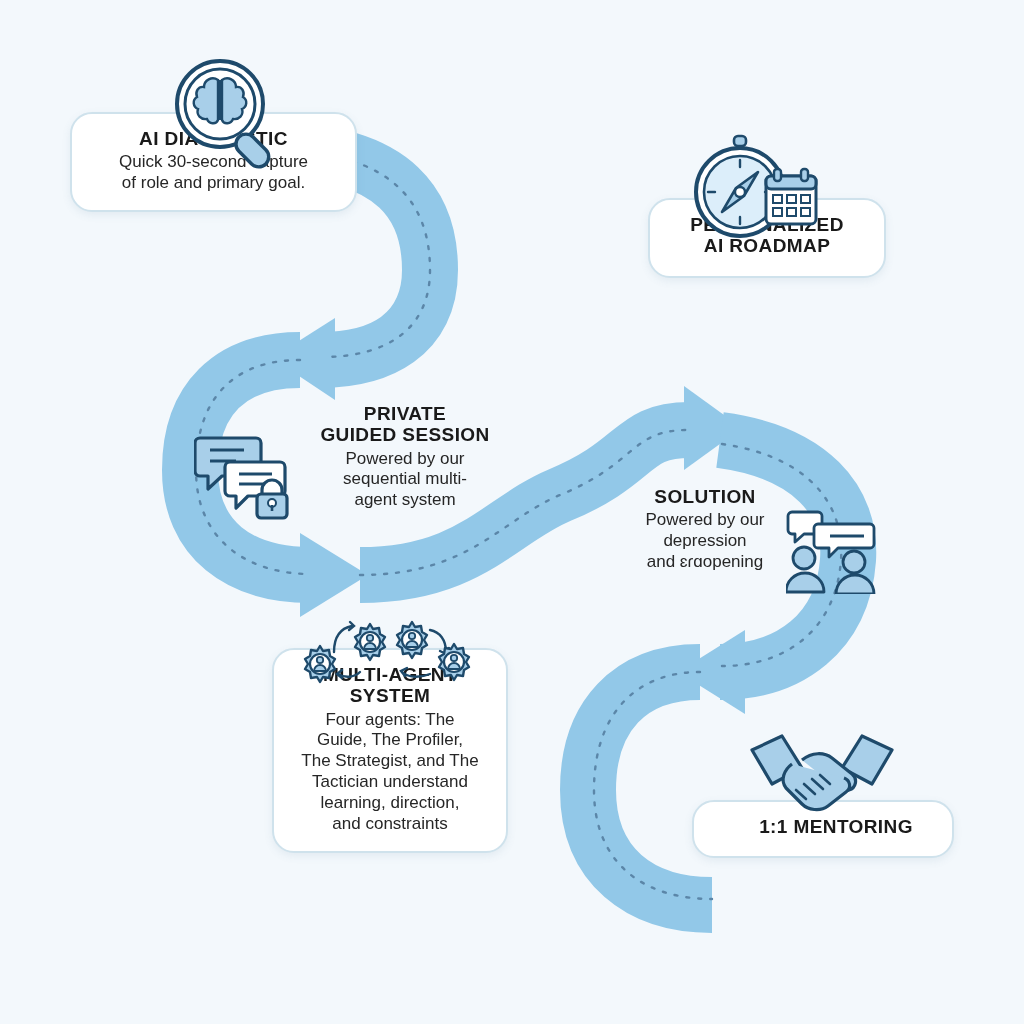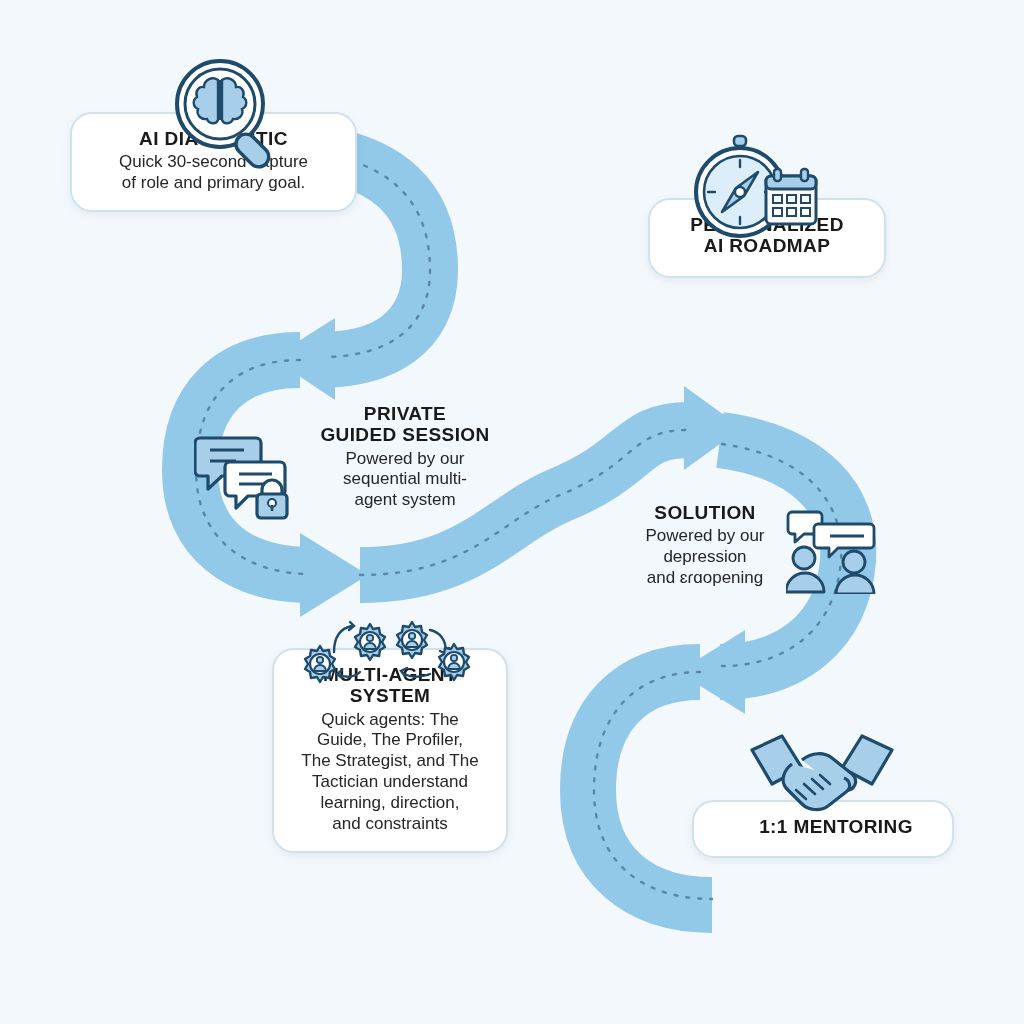--- a/index.html
+++ b/index.html
@@ -54,21 +54,21 @@
 
   #node-roadmap{left:648px;top:198px;width:238px;}
   #icon-roadmap{left:688px;top:134px;width:130px;height:110px;}
 
   #node-private{left:272px;top:403px;width:180px;margin-left:43px;}
   #icon-private{left:194px;top:432px;width:106px;height:88px;}
 
   #node-multiagent{left:272px;top:648px;width:236px;}
   #icon-multiagent{left:298px;top:612px;width:180px;height:80px;}
 
-  #node-solution{left:620px;top:502px;width:170px;}
+  #node-solution{left:620px;top:486px;width:170px;}
   #icon-solution{left:786px;top:508px;width:100px;height:86px;}
 
   #node-mentoring{left:692px;top:800px;width:262px;padding-left:40px;}
   #icon-mentoring{left:750px;top:734px;width:144px;height:86px;}
 
   #node-private .title,#node-solution .title{font-size:19px;}
   #node-multiagent .title{font-size:19px;}
   #node-mentoring .title{font-size:19px;}
 </style>
 </head>
@@ -250,21 +250,21 @@
     <p class="title">PRIVATE
 GUIDED SESSION</p>
     <p class="desc">Powered by our
 sequential multi-
 agent system</p>
   </div>
 
   <div class="node card" id="node-multiagent">
     <p class="title">MULTI-AGENT
 SYSTEM</p>
-    <p class="desc">Quick agents: The
+    <p class="desc">Four agents: The
 Guide, The Profiler,
 The Strategist, and The
 Tactician understand
 learning, direction,
 and constraints</p>
   </div>
 
   <div class="node card" id="node-roadmap">
     <p class="title">PERSONALIZED
 AI ROADMAP</p>

